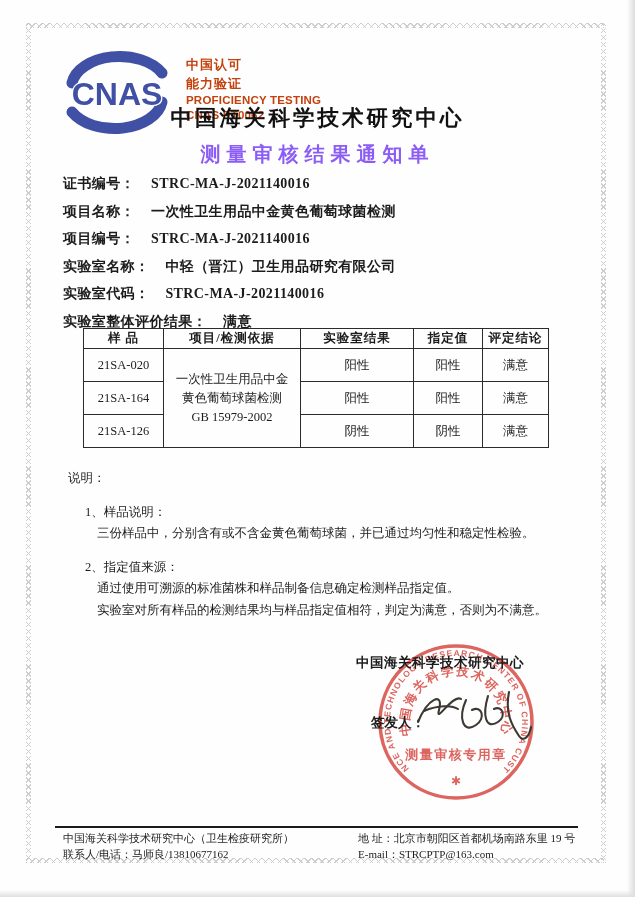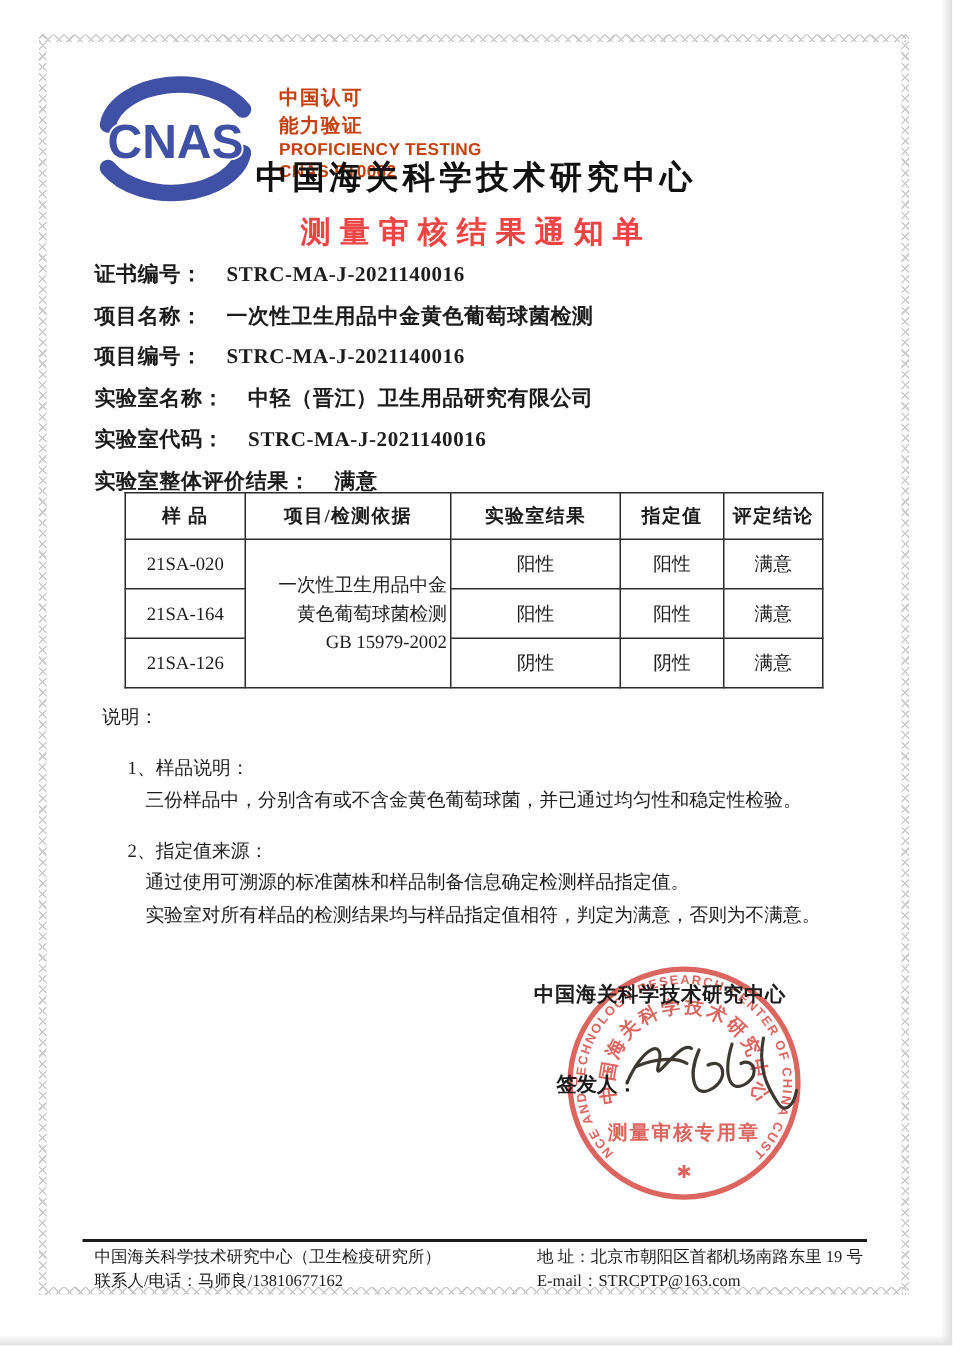--- a/index.html
+++ b/index.html
@@ -22,34 +22,34 @@
                  background:linear-gradient(to bottom,rgba(255,255,255,0),#e0e0e0); }
 
   
   .cnas-logo { position:absolute; left:64px; top:50px; }
   .cnas-text { position:absolute; left:186px; top:55px; color:#c2410c; z-index:1; }
   .cnas-text .zh { font-size:13px; font-weight:bold; line-height:19px; letter-spacing:1px; }
   .cnas-text .en { font-family:"Liberation Sans","DejaVu Sans",sans-serif;
                    font-size:11.5px; font-weight:bold; line-height:15px; letter-spacing:.2px; }
   .title-block { position:absolute; left:0; top:103px; width:100%; text-align:center; z-index:2; }
   .doc-org   { font-size:21.5px; font-weight:bold; letter-spacing:3px; color:#111; }
-  .doc-title { font-size:20px; font-weight:bold; letter-spacing:6px; margin-top:9px; color:#ef4444; }
+  .doc-title { font-size:20px; font-weight:bold; letter-spacing:6px; margin-top:9px; color:#8b5cf6; }
 
   
   .fields { position:absolute; left:63px; top:170px; width:510px; }
   .field  { font-size:14px; font-weight:bold; line-height:27.5px; letter-spacing:.4px; }
   .field .val { margin-left:16px; }
 
   
   table.results { position:absolute; left:83px; top:328px; width:465px;
                   border-collapse:collapse; table-layout:fixed; text-align:center; }
   table.results th, table.results td { border:1.2px solid #2b2b2b; font-size:12.5px; padding:0 2px; }
-  table.results th { font-weight:bold; height:31px; letter-spacing:1px; }
+  table.results th { font-weight:bold; height:20px; letter-spacing:1px; }
   table.results td { height:33px; font-weight:normal;font-family:Liberation Serif, serif; }
-  .basis-cell { line-height:19px; font-size:12.5px;text-align:right; }
+  .basis-cell { line-height:19px; font-size:12.5px; }
 
   
   .notes { position:absolute; left:68px; top:468px; width:495px; font-size:12.5px; line-height:21.5px; }
   .note-head { padding-left:17px;margin-top:12px; }
   .note-body { padding-left:29px; }
 
   
   .signoff-org { position:absolute; left:356px; top:654px; font-size:13.5px; font-weight:bold;
                  letter-spacing:.5px; z-index:4; }
   .signer { position:absolute; left:371px; top:714px; font-size:13.5px; font-weight:bold; z-index:4; }

